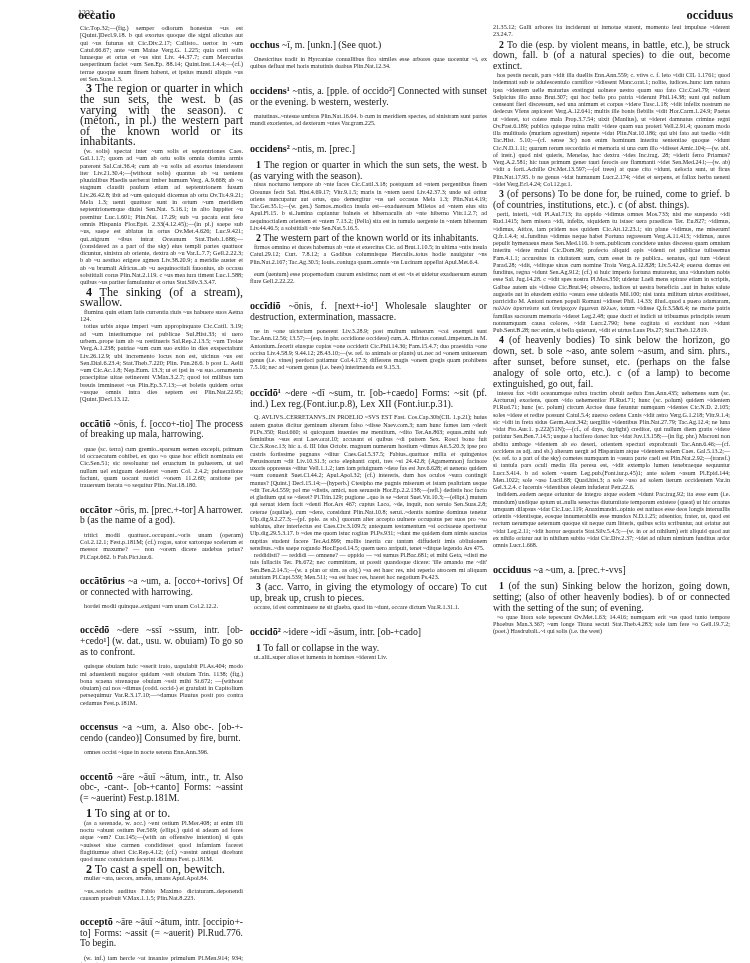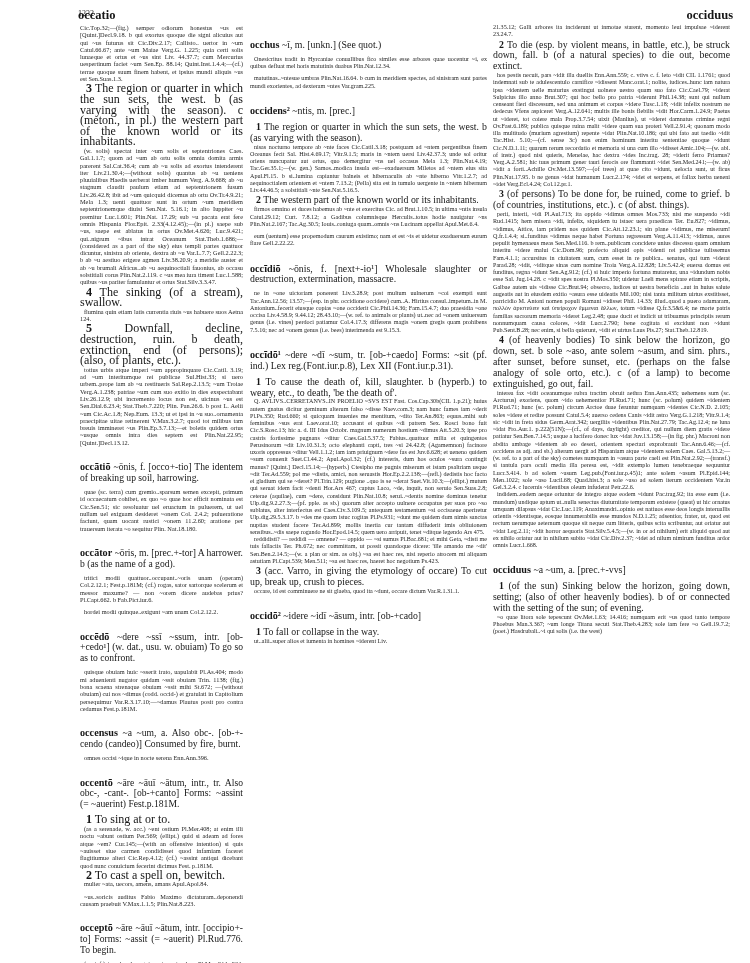--- a/index.html
+++ b/index.html
@@ -34,54 +34,54 @@
     <span class="rh-center">1232</span>
     <span class="rh-right">occiduus</span>
   </div>
 
   <div class="col col-1">
       <div class="cit cont">Cic.Top.32;—(fig.) semper odiorum honestus ~us est [Quint.]Decl.9.18.  b qui exortus quoque die signi alicuius aut qui ~us futurus sit Cic.Div.2.17; Callisto.. uertor in ~um Catul.66.67; ante ~um Maiae Verg.G. 1.225; quia certi solis lunaeque et ortus et ~us sint Liv. 44.37.7; cum Mercurius uespertinum faciet ~um Sen.Ep. 88.14; Quint.Inst.1.4.4;—(cf.) terrae quoque suum finem habent, et ipsius mundi aliquis ~us est Sen.Suas.1.3.</div>
       <div class="sense"><span class="num">3</span> <span>The region or quarter in which the sun sets, the west. b (as varying with the season). c (meton., in pl.) the western part of the known world or its inhabitants.</span></div>
       <div class="cit">(w. solis) spectat inter ~um solis et septentriones Caes. Gal.1.1.7; quom ad ~um ab ortu solis omnia domita armis parerent Sal.Cat.36.4; cum ab ~u solis ad exortus intenderent iter Liv.21.30.4;—(without solis) quantus ab ~u ueniens pluuialibus Haedis uerberat imber humum Verg. A.9.668; ab ~u stagnum claudit paulum etiam ad septentrionem fusum Liv.26.42.8; ibit ad ~um quicquid dicemus ab ortu Ov.Tr.4.9.21; Mela 1.3; uenti quattuor sunt in ortum ~um meridiem septentrionemque diuisi Sen.Nat. 5.16.1; in alto Iuppiter ~u premitur Luc.1.601; Plin.Nat. 17.29; sub ~u pacata erat fere omnis Hispania Flor.Epit. 2.33(4.12.45);—(in pl.) saepe sub ~us, saepe est ablatus in ortus Ov.Met.4.626; Luc.9.421; qui..nigrum ~ibus intrat Oceanum Stat.Theb.1.686;—(considered as a part of the sky) eius templi partes quattuor dicuntur, sinistra ab oriente, dextra ab ~u Var.L.7.7; Gell.2.22.3;  b ab ~u aestiuo erigere agmen Liv.38.20.9; a meridie auster et ab ~u brumali Africus..ab ~u aequinoctiali fauonius, ab occasu solstitiali corus Plin.Nat.2.119.  c ~us mea iura timent Luc.1.588; quibus ~us pariter famulantur et ortus Stat.Silv.3.3.47.</div>
       <div class="sense"><span class="num">4</span> <span>The sinking (of a stream), swallow.</span></div>
       <div class="cit">flumina quin etiam latis currentia riuis ~us habuere suos Aetna 124.</div>
-      <div class="sense"><span class="num">5</span> <span>Downfall, decline, destruction, ruin. b death, extinction, end (of persons); (also, of plants, etc.).</span></div>
       <div class="cit" style="margin-bottom: 5px;">totius urbis atque imperi ~um appropinquare Cic.Catil. 3.19; ad ~um interitumque rei publicae Sul.Hist.33; si uero urbem..prope iam ab ~u restitueris Sal.Rep.2.13.5; ~um Troiae Verg.A.1.238; patriae ~um cum suo exitio in dies exspectabant Liv.26.12.9; ubi incremento locus non est, uicinus ~us est Sen.Dial.6.23.4; Stat.Theb.7.220; Plin. Pan.26.6.  b post L. Aelii ~um Cic.Ac.1.8; Nep.Eum. 13.3; ut et ipsi in ~u suo..ornamenta praecipitae uitae retinerent V.Max.3.2.7; quod tot milibus tam breuis immineret ~us Plin.Ep.3.7.13;—et boletis quidem ortus ~usque omnis intra dies septem est Plin.Nat.22.95; [Quint.]Decl.13.12.</div>
-      <div class="entry hw-line"><span class="hw">occātiō</span><span> ~ōnis, f. [occo+-tio] The identem of breaking up soil, harrowing.</span></div>
+      <div class="entry hw-line"><span class="hw">occātiō</span><span> ~ōnis, f. [occo+-tio] The process of breaking up mala, harrowing.</span></div>
       <div class="cit" style="margin-bottom: 5px;">quae (sc. terra) cum gremio..sparsum semen excepit, primum id occaecatum cohibet, ex quo ~o quae hoc efficit nominata est Cic.Sen.51; sic resoluatur uel eruactum in puluerem, ut uel nullam uel exiguam desideret ~onem Col. 2.4.2; pulueratione faciunt, quam uocant rustici ~onem 11.2.60; aratione per trauersum iterata ~o sequitur Plin. Nat.18.180.</div>
       <div class="entry hw-line"><span class="hw">occātor</span><span> ~ōris, m. [prec.+-tor] A harrower. b (as the name of a god).</span></div>
       <div class="cit" style="margin-bottom: 5px;">tritici modii quattuor..occupant..~oris unam (operam) Col.2.12.1; Fest.p.181M; (cf.) rogas, sator sartorque scelerum et messor maxume? — non ~orem dicere audebas prius? Pl.Capt.662.  b Fab.Pict.iur.6.</div>
+      <div class="entry hw-line"><span class="hw">occātōrius</span><span> ~a ~um, a. [occo+-torivs] Of or connected with harrowing.</span></div>
       <div class="cit" style="margin-bottom: 5px;">hordei modii quinque..exigunt ~am unam Col.2.12.2.</div>
       <div class="entry hw-line"><span class="hw">occēdō</span><span> ~dere ~ssī ~ssum, intr. [ob-+cedo¹] (w. dat., usu. w. obuiam) To go so as to confront.</span></div>
       <div class="cit" style="margin-bottom: 5px;">quisque obuiam huic ~sserit irato, uapulabit Pl.As.404; modo mi aduenienti nugator quidam ~ssit obuiam Trin. 1138; (fig.) bona scaena strenaque obuiam ~ssit mihi St.672; —(without obuiam) cui nos ~dimus (codd. occid-) et gratulati in Capitolium persequimur Var.R.3.17.10;—~damus Plautus posit pro contra cedamus Fest.p.181M.</div>
       <div class="entry hw-line"><span class="hw">occensus</span><span> ~a ~um, a. Also obc-. [ob-+-cendo (candeo)] Consumed by fire, burnt.</span></div>
       <div class="cit" style="margin-bottom: 5px;">omnes occisi ~ique in nocte serena Enn.Ann.396.</div>
       <div class="entry hw-line"><span class="hw">occentō</span><span> ~āre ~āuī ~ātum, intr., tr. Also obc-, -cant-. [ob-+canto] Forms: ~assint (= ~auerint) Fest.p.181M.</span></div>
       <div class="sense"><span class="num">1</span> <span>To sing at or to.</span></div>
       <div class="cit">(as a serenade, w. acc.) ~ent ostium Pl.Mer.408; at enim illi noctu ~abunt ostium Per.569; (ellipt.) quid si adeam ad fores atque ~em? Cur.145;—(with an offensive intention) si quis ~auisset siue carmen condidisset quod infamiam faceret flagitiumue alteri Cic.Rep.4.12; (cf.) ~assint antiqui dicebant quod nunc conuicium fecerint dicimus Fest. p.181M.</div>
       <div class="sense"><span class="num">2</span> <span>To cast a spell on, bewitch.</span></div>
       <div class="cit" style="margin-bottom: 5px;">mulier ~ata, uecors, amens, amans Apul.Apol.84.</div>
       <div class="cit" style="margin-bottom: 5px;">~us..soricis auditus Fabio Maximo dictaturam..deponendi causam praebuit V.Max.1.1.5; Plin.Nat.8.223.</div>
       <div class="entry hw-line"><span class="hw">occeptō</span><span> ~āre ~āuī ~ātum, intr. [occipio+-to] Forms: ~assit (= ~auerit) Pl.Rud.776. To begin.</span></div>
       <div class="cit">(w. inf.) iam hercle ~at insanire primulum Pl.Men.914; 934; (ellipt.) maxumo malo suo si attigerit siue ~assit Rud.776.</div>
     </div>
   <div class="col col-2">
       <div class="entry hw-line"><span class="hw">occhus</span><span> ~ī, m. [unkn.] (See quot.)</span></div>
       <div class="cit" style="margin-bottom: 5px;">Onesicritus tradit in Hyrcaniae conuallibus fico similes esse arbores quae uocentur ~i, ex quibus defluat mel horis matutinis duabus Plin.Nat.12.34.</div>
+      <div class="entry hw-line"><span class="hw">occidens¹</span><span> ~ntis, a. [pple. of occido²] Connected with sunset or the evening. b western, westerly.</span></div>
       <div class="cit" style="margin-bottom: 5px;">matutinas..~ntesue umbras Plin.Nat.16.64.  b cum in meridiem spectes, ad sinistram sunt partes mundi exorientes, ad dexteram ~ntes Var.gram.225.</div>
       <div class="entry hw-line"><span class="hw">occidens²</span><span> ~ntis, m. [prec.]</span></div>
       <div class="sense"><span class="num">1</span> <span>The region or quarter in which the sun sets, the west. b (as varying with the season).</span></div>
       <div class="cit">nisas nocturno tempore ab ~nte faces Cic.Catil.3.18; postquam ad ~ntem pergentibus finem Oceanus fecit Sal. Hist.4.69.17; Vitr.9.1.5; maris in ~ntem uersi Liv.42.37.3; unde sol oritur oriens nuncupatur aut ortus, quo demergitur ~ns uel occasus Mela 1.3; Plin.Nat.4.19; Tac.Ger.35.1;—(w. gen.) Samos..modica insula est—exaduersum Miletos ad ~ntem eius sita Apul.Fl.15.  b si..lumina capiantur balneis et hibernaculis ab ~nte hiberno Vitr.1.2.7; ad aequinoctialem orientem et ~ntem 7.13.2; (Pella) sita est in tumulo uergente in ~ntem hibernum Liv.44.46.5; a solstitiali ~nte Sen.Nat.5.16.5.</div>
       <div class="sense"><span class="num">2</span> <span>The western part of the known world or its inhabitants.</span></div>
       <div class="cit" style="margin-bottom: 5px;">firmos omnino et duces habemus ab ~nte et exercitus Cic. ad Brut.1.10.5; in ultima ~ntis insula Catul.29.12; Curt. 7.8.12; a Gadibus columnisque Herculis..totus hodie nauigatur ~ns Plin.Nat.2.167; Tac.Ag.30.5; Iouis..coniuga quam..omnis ~ns Lucinam appellat Apul.Met.6.4.</div>
       <div class="cit" style="margin-bottom: 5px;">eum (uentum) esse propemodum caurum existimo; nam et est ~is et uidetur exaduersum eurum flare Gell.2.22.22.</div>
       <div class="entry hw-line"><span class="hw">occīdiō</span><span> ~ōnis, f. [next+-io¹] Wholesale slaughter or destruction, extermination, massacre.</span></div>
       <div class="cit" style="margin-bottom: 5px;">ne in ~one uictoriam ponerent Liv.3.28.9; post multum uulnerum ~coi exempti sunt Tac.Ann.12.56; 13.57;—(esp. in phr. occidione occidere) cum..A. Hirtius consul..impetum..in M. Antonium..fecerit eiusque copias ~one occiderit Cic.Phil.14.36; Fam.15.4.7; duo praesidia ~one occisa Liv.4.58.9; 9.44.12; 28.43.10;—(w. ref. to animals or plants) ut..nec ad ~onem uniuersum genus (i.e. vines) perdoci patiamur Col.4.17.3; differens magis ~onem gregis quam prohibens 7.5.16; nec ad ~onem genus (i.e. bees) interimenda est 9.15.3.</div>
       <div class="entry hw-line"><span class="hw">occīdō¹</span><span> ~dere ~dī ~sum, tr. [ob-+caedo] Forms: ~sit (pf. ind.) Lex reg.(Font.iur.p.8), Lex XII (Font.iur.p.31).</span></div>
-      <div class="sense"><span class="num">1</span> <span>To cause the death of, kill, slaughter. b (hyperb.) to weary, etc., to death, 'be the death of'.</span></div>
       <div class="cit">Q. AVLIVS..CERRETANVS..IN PROELIO ~SVS EST Fast. Cos.Cap.30b(CIL 1.p.21); huius autem gnatus dicitur geminum alterum falso ~disse Naev.com.3; nam hunc fames iam ~derit Pl.Ps.350; Rud.660; si quicquam inuenies me mentitum, ~dito Ter.An.863; equus..mihi sub feminibus ~sus erat Laev.orat.10; accusant ei quibus ~di patrem Sex. Rosci bono fuit Cic.S.Rosc.13; hic a. d. III Idus Octobr. magnum numerum hostium ~dimus Att.5.20.3; ipse pro castris fortissime pugnans ~ditur Caes.Gal.5.37.5; Fabius..quattuor milia et quingentos Perusinorum ~dit Liv.10.31.3; octo elephanti capti, tres ~si 24.42.8; (Agamemnon) facinore uxoris oppressus ~ditur Vell.1.1.2; iam iam priuignum ~dere fas est Juv.6.628; et ueneno quidem ~sum conuenit Suet.Cl.44.2; Apul.Apol.32; (cf.) intereris, dum hos oculos ~sura contingit manus? [Quint.] Decl.15.14;—(hyperb.) Ctesipho me pugnis miserum et istam psaltriam usque ~dit Ter.Ad.559; pol me ~distis, amici, non seruastis Hor.Ep.2.2.138;—(refl.) dedistis hoc facto ei gladium qui se ~deret? Pl.Trin.129; pugione ..quo is se ~derat Suet.Vit.10.3;—(ellipt.) mutum qui seruat idem facit ~denti Hor.Ars 467; captus Laco, ~de, inquit, non seruio Sen.Suas.2.8; ceterae (aquilae), cum ~dere, considunt Plin.Nat.10.8; serui..~dentis nomine dominus tenetur Ulp.dig.9.2.27.3;—(pf. pple. as sb.) quorum alter accepto uulnere occupatus per suos pro ~so sublatus, alter interfectus est Caes.Civ.3.109.5; antequam testamentum ~si occisaeue aperiretur Ulp.dig.29.5.3.17.  b ~des me quom istuc rogitas Pl.Ps.931; ~dunt me quidem dum nimis sanctas nuptias student facere Ter.Ad.899; mollis inertia cur tantam diffuderit imis obliuionem sensibus..~dis saepe rogando Hor.Epod.14.5; quem uero arripuit, tenet ~ditque legendo Ars 475.</div>
       <div class="cit">reddidisti? — reddidi — omnene? — oppido — ~si sumus Pl.Bac.681; ei mihi Geta, ~disti me tuis fallaciis Ter. Ph.672; nec committam, ut possit quandoque dicere: 'ille amando me ~dit' Sen.Ben.2.14.5;—(w. a plan or sim. as obj.) ~sa est haec res, nisi reperio atrocem mi aliquam astutiam Pl.Capt.539; Men.511; ~sa est haec res, haeret hoc negotium Ps.423.</div>
       <div class="sense"><span class="num">3</span> <span>(acc. Varro, in giving the etymology of occare) To cut up, break up, crush to pieces.</span></div>
       <div class="cit" style="margin-bottom: 5px;">occare, id est comminuere ne sit glaeba, quod ita ~dunt, occare dictum Var.R.1.31.1.</div>
       <div class="entry hw-line"><span class="hw">occidō²</span><span> ~idere ~idī ~āsum, intr. [ob-+cado]</span></div>
       <div class="sense"><span class="num">1</span> <span>To fall or collapse in the way.</span></div>
       <div class="cit">ut..alii..super alios et iumenta in homines ~iderent Liv.</div>
     </div>
   <div class="col col-3">
       <div class="cit cont">21.35.12; Galli arbores ita inciderunt ut inmotae starent, momento leui impulsae ~iderent 23.24.7.</div>

